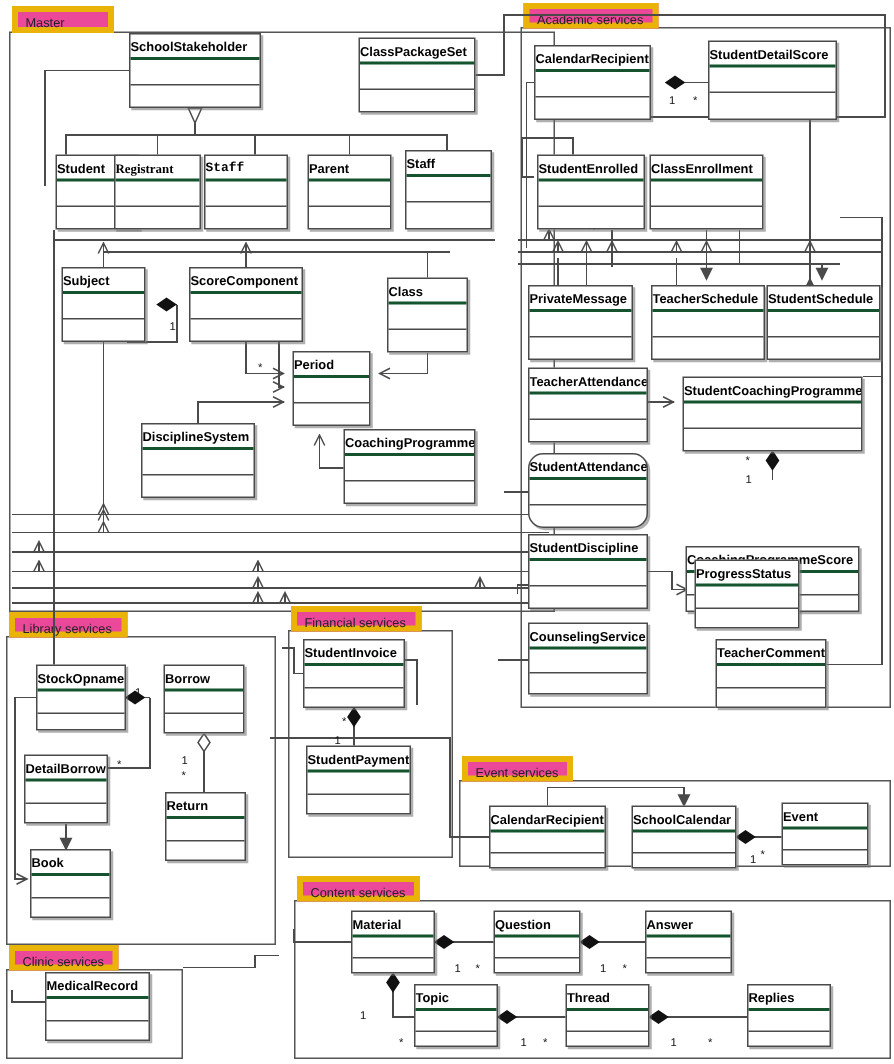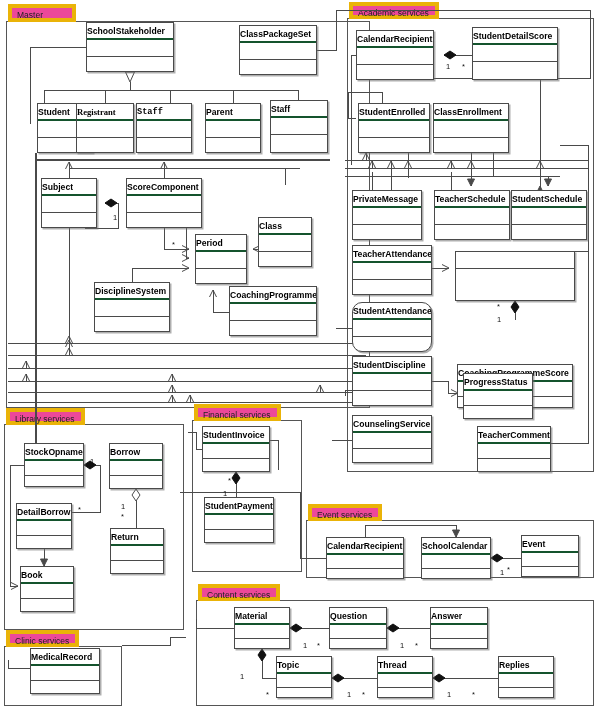--- a/index.html
+++ b/index.html
@@ -231,21 +231,21 @@
       <div class="cls" style="left: 41px; top: 178px; width: 56px; height: 50px;">
         <div class="nm">Subject</div>
         <div class="attr" style="height: 17px;"></div>
         <div class="ops" style="height: 14px;"></div>
       </div>
       <div class="cls" style="left: 126px; top: 178px; width: 76px; height: 50px;">
         <div class="nm">ScoreComponent</div>
         <div class="attr" style="height: 17px;"></div>
         <div class="ops" style="height: 14px;"></div>
       </div>
-      <div class="cls" style="left: 258px; top: 185px; width: 54px; height: 50px; margin-top: 32px;">
+      <div class="cls" style="left: 258px; top: 185px; width: 54px; height: 50px;">
         <div class="nm">Class</div>
         <div class="attr" style="height: 17px;"></div>
         <div class="ops" style="height: 14px;"></div>
       </div>
       <div class="cls" style="left: 195px; top: 234px; width: 52px; height: 50px;">
         <div class="nm">Period</div>
         <div class="attr" style="height: 17px;"></div>
         <div class="ops" style="height: 14px;"></div>
       </div>
       <div class="cls" style="left: 94px; top: 282px; width: 76px; height: 50px;">
@@ -292,20 +292,21 @@
         <div class="nm">StudentSchedule</div>
         <div class="attr" style="height: 17px;"></div>
         <div class="ops" style="height: 14px;"></div>
       </div>
       <div class="cls" style="left: 352px; top: 245px; width: 80px; height: 50px;">
         <div class="nm">TeacherAttendance</div>
         <div class="attr" style="height: 17px;"></div>
         <div class="ops" style="height: 14px;"></div>
       </div>
       <div class="cls" style="left: 455px; top: 251px; width: 120px; height: 50px;">
+        <div class="nm">StudentCoachingProgramme</div>
         <div class="attr" style="height: 17px;"></div>
         <div class="ops" style="height: 14px;"></div>
       </div>
       <div class="cls" style="left: 352px; top: 302px; width: 80px; height: 50px; border-radius: 10px;">
         <div class="nm">StudentAttendance</div>
         <div class="attr" style="height: 17px;"></div>
         <div class="ops" style="height: 14px;"></div>
       </div>
       <div class="cls" style="left: 457px; top: 320px; width: 116px; height: 44px; margin-top: 44px;">
         <div class="nm">CoachingProgrammeScore</div>

